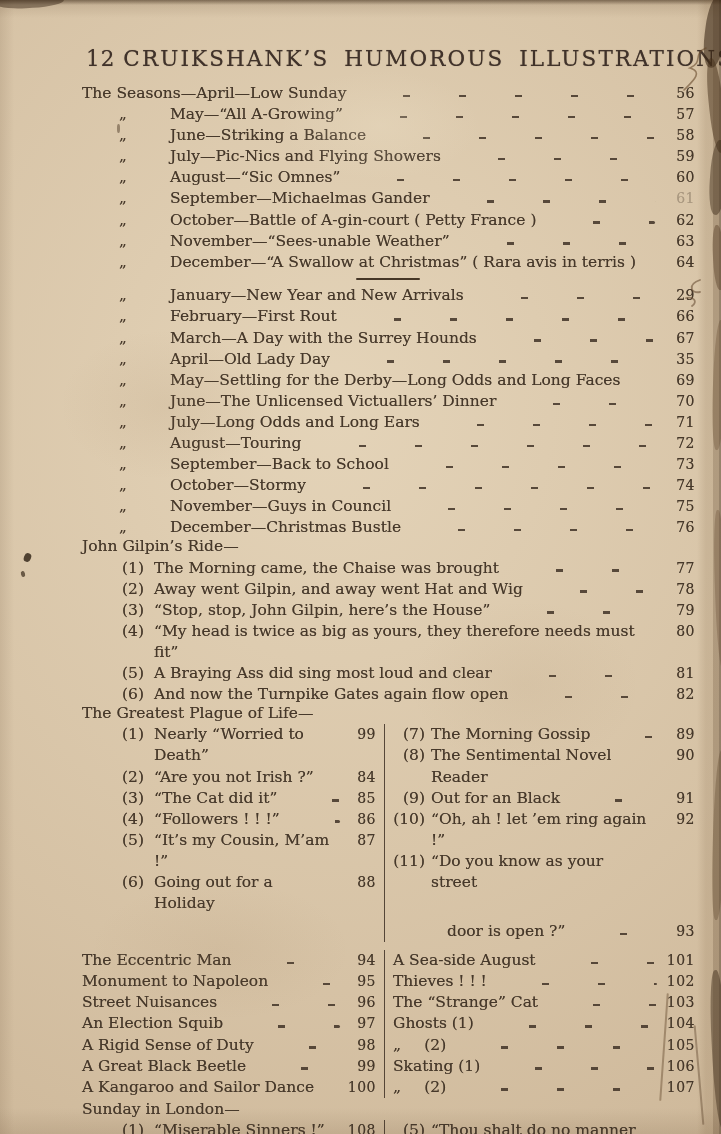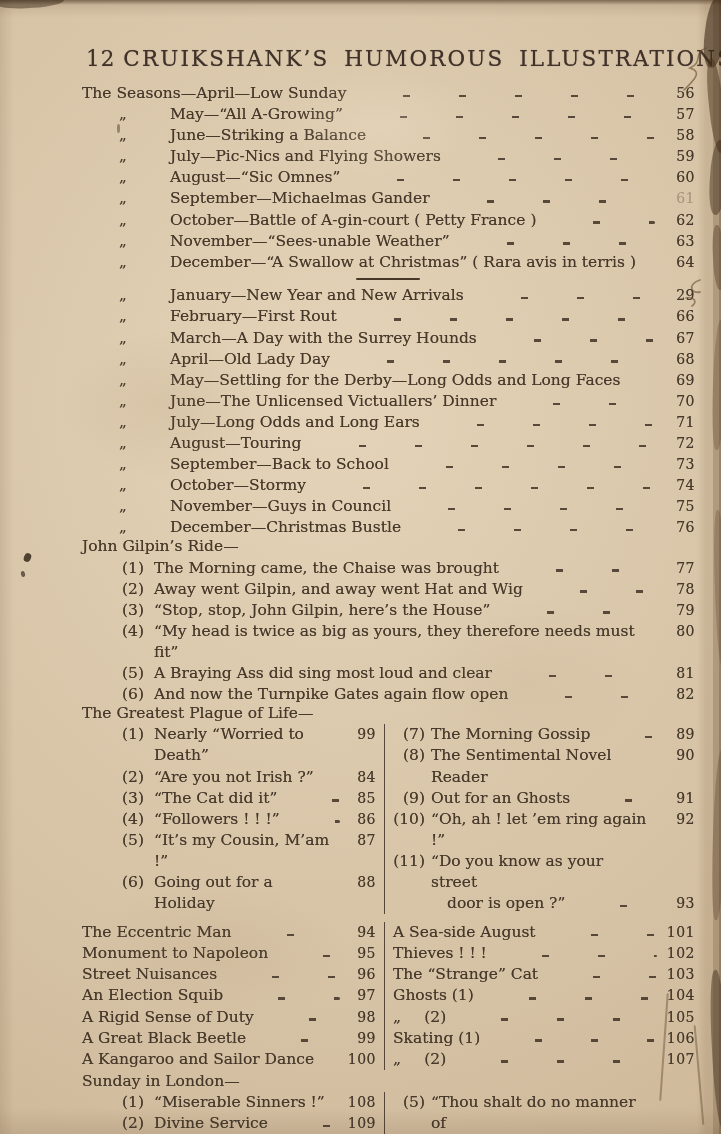--- a/index.html
+++ b/index.html
@@ -29,21 +29,21 @@
   .c1{flex:none;width:88px;box-sizing:border-box;padding-left:37px;font-size:15px;color:#4a3b2c;}
   .num{flex:none;width:72px;box-sizing:border-box;padding-right:10px;text-align:right;}
   .t{white-space:pre-wrap;}
   .it{white-space:pre;}
   .leader{flex:1 1 auto;min-width:0;height:2.4px;align-self:flex-end;margin:0 8px 7px 9px;
     background:repeating-linear-gradient(to right, transparent 0 48px, rgba(64,50,38,.85) 48px 55px, transparent 55px 56px);
     border-radius:2px;}
   .page{flex:none;min-width:32px;text-align:right;font-size:14px;letter-spacing:.5px;}
   .page.damaged{opacity:.32;filter:blur(.6px);}
   .nopage .leader,.nopage .page{visibility:hidden;}
-  .row.cont{padding-left:98px;}
+  .row.cont{padding-left:98px;margin-top:28px;}
   .col .row.cont{padding-left:16px;}
 
   
   .sec-seasons-1{margin-top:11px;}
   .section-rule{width:64px;height:2.5px;background:#463727;border-radius:1px;margin:5px 0 5px 356px;}
   .sec-john-gilpins-ride{margin-top:-2px;}
   .sec-greatest-plague-of-life{margin-top:-2px;}
   .sec-miscellaneous{margin-top:8px;}
   .sec-sunday-in-london{margin-top:1px;}
 
@@ -150,21 +150,21 @@
         <div class="row">
           <span class="c1">„</span>
           <span class="t">March—A Day with the Surrey Hounds</span>
           <span class="leader"></span>
           <span class="page">67</span>
         </div>
         <div class="row">
           <span class="c1">„</span>
           <span class="t">April—Old Lady Day</span>
           <span class="leader"></span>
-          <span class="page">68</span>
+          <span class="page">35</span>
         </div>
         <div class="row">
           <span class="c1">„</span>
           <span class="t">May—Settling for the Derby—Long Odds and Long Faces</span>
           <span class="leader"></span>
           <span class="page">69</span>
         </div>
         <div class="row">
           <span class="c1">„</span>
           <span class="t">June—The Unlicensed Victuallers’ Dinner</span>
@@ -300,21 +300,21 @@
               <span class="page">89</span>
             </div>
             <div class="row">
               <span class="num">(8)</span>
               <span class="t">The Sentimental Novel Reader</span>
               <span class="leader"></span>
               <span class="page">90</span>
             </div>
             <div class="row">
               <span class="num">(9)</span>
-              <span class="t">Out for an Ghosts</span>
+              <span class="t">Out for an Black</span>
               <span class="leader"></span>
               <span class="page">91</span>
             </div>
             <div class="row">
               <span class="num">(10)</span>
               <span class="t">“Oh, ah ! let ’em ring again !”</span>
               <span class="leader"></span>
               <span class="page">92</span>
             </div>
             <div class="row nopage">

